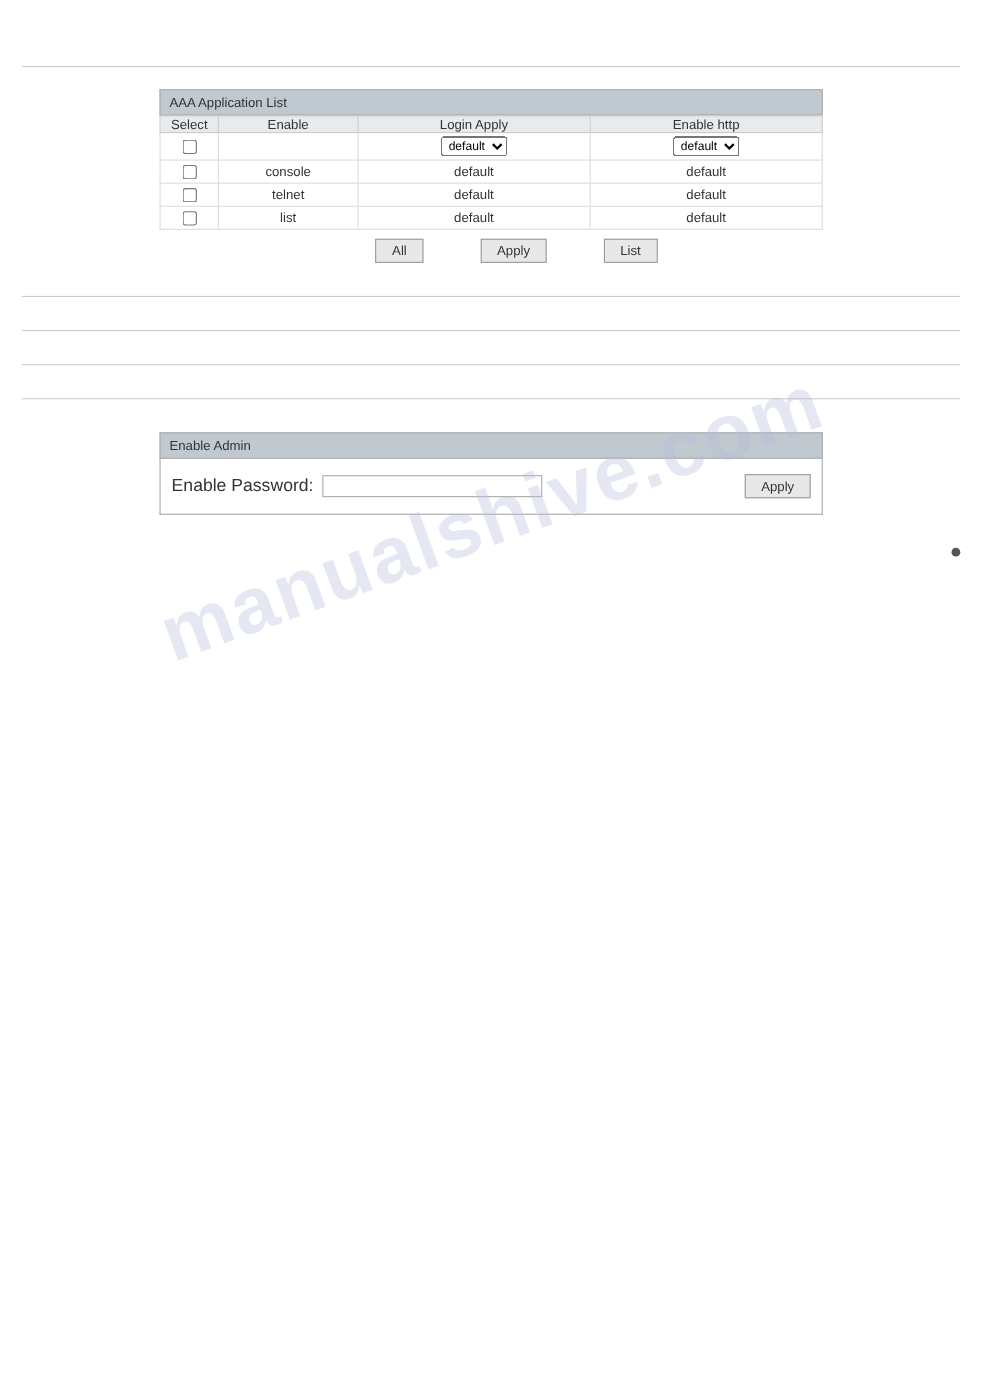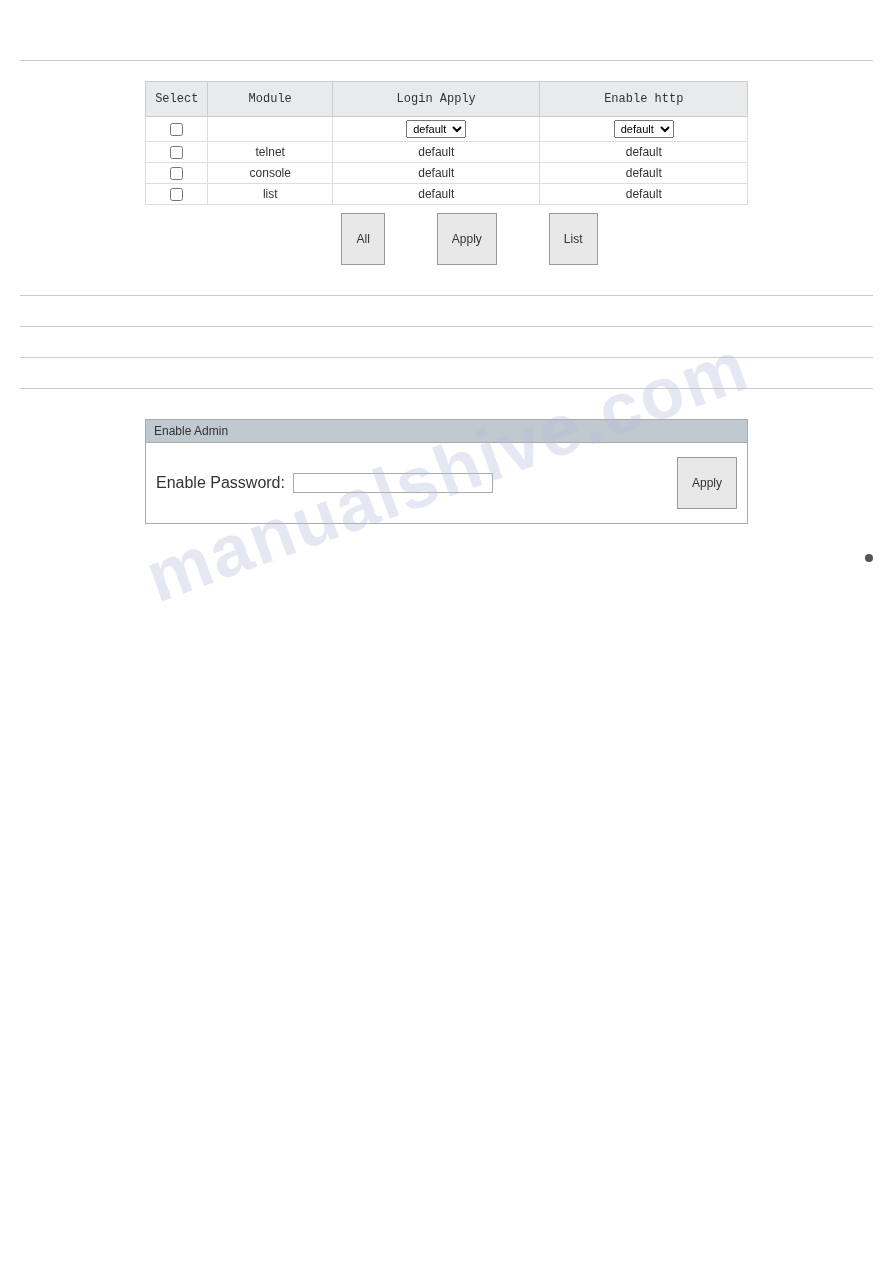--- a/index.html
+++ b/index.html
@@ -49,25 +49,24 @@
     .aaa-table {
       width: 100%;
       border-collapse: collapse;
       border: 1px solid #aaa;
       border-top: none;
     }
 
     .aaa-table th {
       background-color: #e8eaec;
       border: 1px solid #ccc;
-      padding: 10px 8px;
+      padding: 0 8px;
       text-align: center;
       font-weight: normal;
       font-size: 12px;
-      font-family: Liberation Mono, monospace;
     }
 
     .aaa-table td {
       border: 1px solid #ddd;
       padding: 3px 0;
       text-align: center;
       font-size: 12px;
     }
 
     .aaa-table td.select-col {
@@ -105,21 +104,21 @@
 
     .button-row {
       display: flex;
       justify-content: center;
       gap: 6px;
       margin-top: 8px;
       margin-bottom: 15px;
     }
 
     .btn {
-      padding: 18px 14px;
+      padding: 3px 14px;
       font-size: 12px;
       background: #e8e8e8;
       border: 1px solid #999;
       cursor: pointer;
       color: #333;
       margin-left: 46px;
     }
 
     
     .section-divider {
@@ -201,25 +200,26 @@
     }
   </style>
 </head>
 <body>
 
 <div class="page-container">
 
   <hr class="top-divider">
 
   <div class="aaa-table-section">
+    <div class="table-title-bar">AAA Application List</div>
     <table class="aaa-table">
       <thead>
         <tr>
           <th>Select</th>
-          <th>Module</th>
+          <th>Enable</th>
           <th>Login Apply</th>
           <th>Enable http</th>
         </tr>
       </thead>
       <tbody>
 
         <tr>
           <td class="select-col">
             <div class="checkbox-cell">
               <input type="checkbox" style="">
@@ -237,32 +237,32 @@
             </select>
           </td>
         </tr>
 
         <tr>
           <td class="select-col">
             <div class="checkbox-cell">
               <input type="checkbox" style="">
             </div>
           </td>
-          <td class="module-col">telnet</td>
+          <td class="module-col">console</td>
           <td class="login-col">default</td>
           <td class="enable-col">default</td>
         </tr>
 
         <tr>
           <td class="select-col">
             <div class="checkbox-cell">
               <input type="checkbox" style="">
             </div>
           </td>
-          <td class="module-col">console</td>
+          <td class="module-col">telnet</td>
           <td class="login-col">default</td>
           <td class="enable-col">default</td>
         </tr>
 
 
         <tr>
           <td class="select-col">
             <div class="checkbox-cell">
               <input type="checkbox" style="">
             </div>

